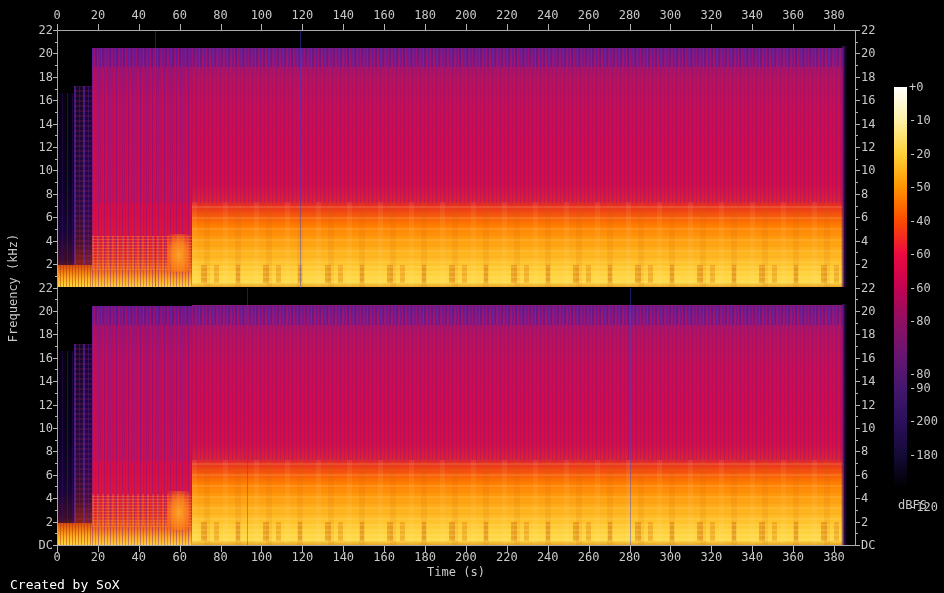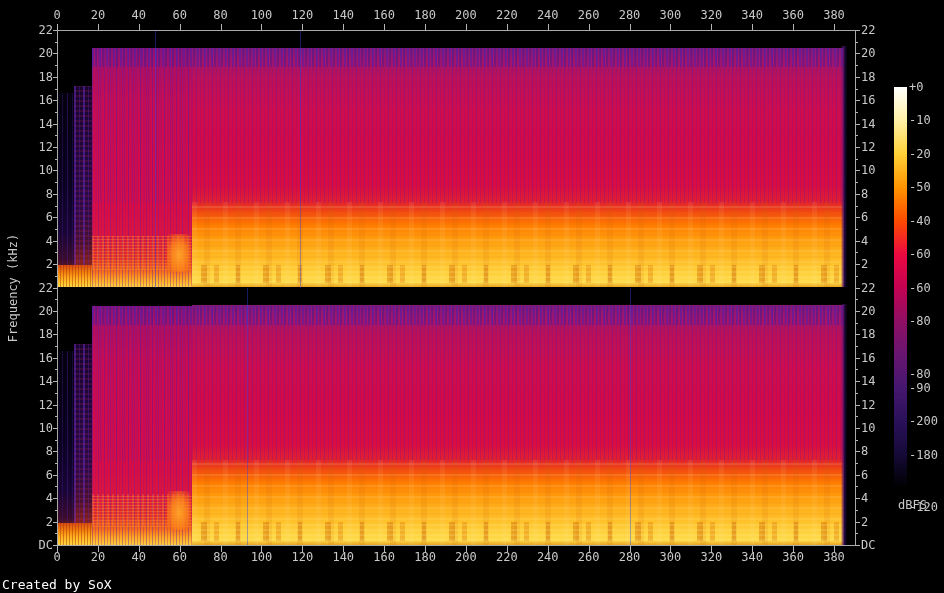--- a/index.html
+++ b/index.html
@@ -45,21 +45,21 @@
     repeating-linear-gradient(90deg, rgba(0,0,0,0) 0 9px, rgba(214,118,8,.5) 9px 15px, rgba(0,0,0,0) 15px 22px, rgba(222,128,12,.42) 22px 27px, rgba(0,0,0,0) 27px 44px, rgba(208,112,8,.46) 44px 48px, rgba(0,0,0,0) 48px 62px);}
   .seg-end-fade{background:
     linear-gradient(90deg, rgba(0,0,0,0) 0%, rgba(88,18,110,.8) 30%, rgba(24,8,52,.95) 60%, #000 90%);}
   .seg-end-black{background:#000;}
 
   #colorbar{position:absolute;left:894px;top:87px;width:13px;height:401px;}
   #ylabel{position:absolute;left:-86px;top:281px;width:200px;height:14px;text-align:center;
           transform:rotate(-90deg);}
   #xlabel{position:absolute;left:356px;top:566px;width:200px;text-align:center;}
   #dbfs-label{position:absolute;left:898px;top:499px;}
-  #creator{position:absolute;left:2px;top:577px;color:#ffffff;font:13px "DejaVu Sans Mono", monospace;}
+  #creator{position:absolute;left:10px;top:577px;color:#ffffff;font:13px "DejaVu Sans Mono", monospace;}
 </style>
 </head>
 <body>
 
 <div id="screen">
   <div id="plot-content">
       <div class="layer seg-intro-dark" style="left: 0px; top: 63.2045px; width: 16.9713px; height: 194.295px;"></div>
       <div class="layer seg-intro-purple" style="left: 16.9713px; top: 56.1818px; width: 17.7892px; height: 201.318px;"></div>
       <div class="layer seg-early-red" style="left: 34.7605px; top: 18.142px; width: 100.192px; height: 239.358px;"></div>
       <div class="layer seg-main-body" style="left: 134.953px; top: 17.5568px; width: 651.862px; height: 239.943px;"></div>
@@ -317,20 +317,21 @@
       <div class="tick" style="left: 856px; top: 439.659px; width: 2px; height: 1px;"></div>
       <div class="tick" style="left: 856px; top: 463.068px; width: 2px; height: 1px;"></div>
       <div class="tick" style="left: 856px; top: 486.477px; width: 2px; height: 1px;"></div>
       <div class="tick" style="left: 856px; top: 509.886px; width: 2px; height: 1px;"></div>
       <div class="tick" style="left: 856px; top: 533.295px; width: 2px; height: 1px;"></div>
       <div class="tick" style="left: 856px; top: 545px; width: 4px; height: 1px;"></div>
       <div class="lbl" style="left: 861px; top: 539px; width: 40px; text-align: left;">DC</div>
     </div>
 
   <div id="ylabel" class="lbl">Frequency (kHz)</div>
+  <div id="xlabel" class="lbl">Time (s)</div>
 
   <div id="colorbar" style="background: linear-gradient(rgb(255, 255, 255) 0%, rgb(255, 240, 166) 8.33%, rgb(255, 210, 55) 16.67%, rgb(255, 148, 0) 25%, rgb(251, 75, 0) 33.33%, rgb(236, 10, 64) 41.67%, rgb(196, 2, 82) 50%, rgb(143, 15, 99) 58.33%, rgb(104, 21, 113) 66.67%, rgb(69, 23, 111) 75%, rgb(42, 16, 90) 83.33%, rgb(21, 10, 56) 91.67%, rgb(0, 0, 0) 100%);"></div>
   <div id="colorbar-labels">
       <div class="lbl" style="left: 909px; top: 81px; width: 34px;">+0</div>
       <div class="lbl" style="left: 909px; top: 114.417px; width: 34px;">-10</div>
       <div class="lbl" style="left: 909px; top: 147.833px; width: 34px;">-20</div>
       <div class="lbl" style="left: 909px; top: 181.25px; width: 34px;">-50</div>
       <div class="lbl" style="left: 909px; top: 214.667px; width: 34px;">-40</div>
       <div class="lbl" style="left: 909px; top: 248.083px; width: 34px;">-60</div>
       <div class="lbl" style="left: 909px; top: 281.5px; width: 34px;">-60</div>

